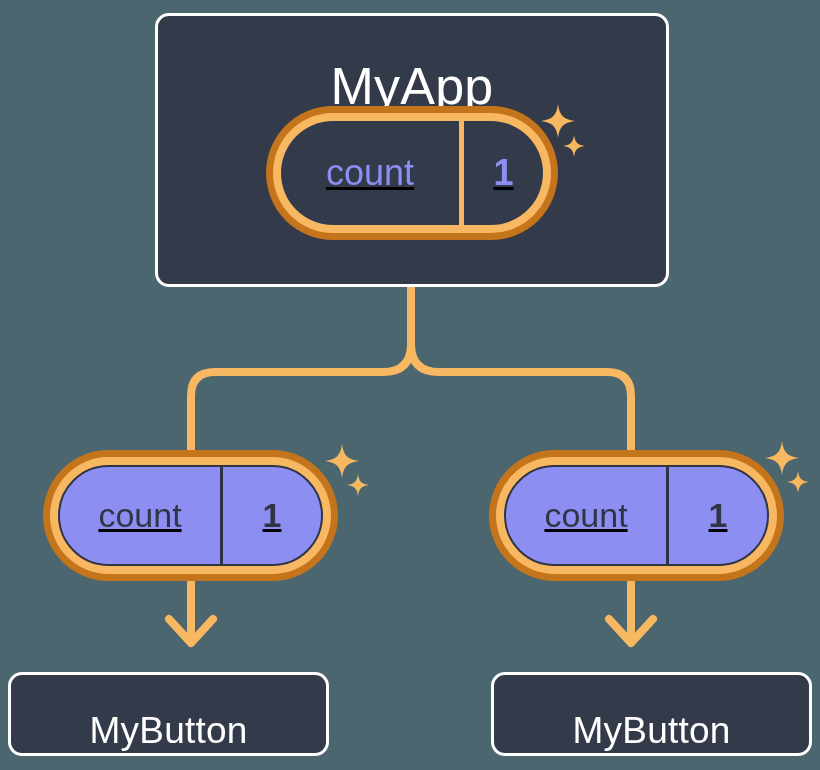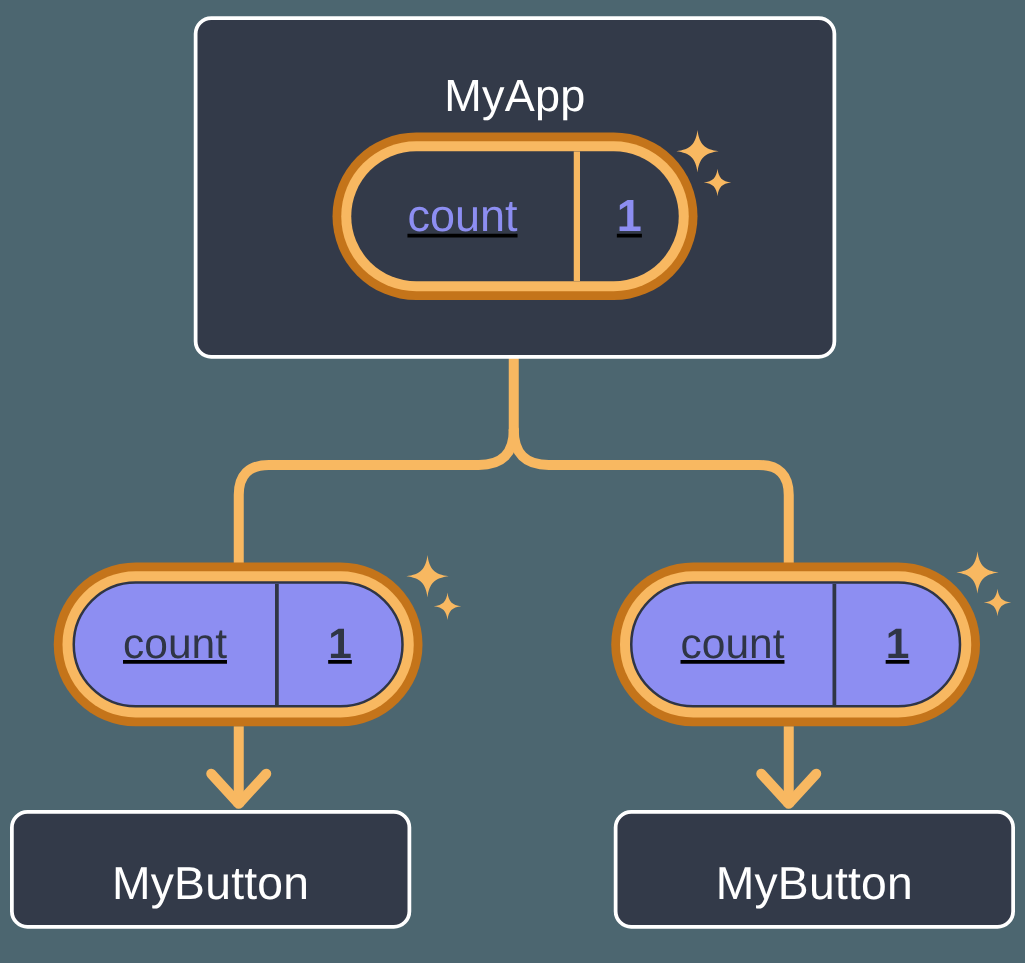--- a/index.html
+++ b/index.html
@@ -36,23 +36,23 @@
     position: absolute;
     left: 0; right: 0;
     text-align: center;
     color: #ffffff;
     font-weight: 400;
     letter-spacing: 0.2px;
     white-space: nowrap;
   }
 
   #app-card { left: 155px; top: 13px; width: 514px; height: 274px; }
-  #app-card .card-title { top: 40px; font-size: 36px; }
-
-  .button-card { height: 95px; }
+  #app-card .card-title { top: 40px; font-size: 52px; }
+
+  .button-card { height: 84px; margin-top: 24px; }
   #button-card-left  { left: 8px;   top: 648px; width: 321px; }
   #button-card-right { left: 491px; top: 648px; width: 321px; }
   .button-card .card-title { top: 35px; font-size: 37px; }
 
   
   .pill {
     position: absolute;
     box-sizing: border-box;
     border-radius: 999px;
     background: #c4741a;               

